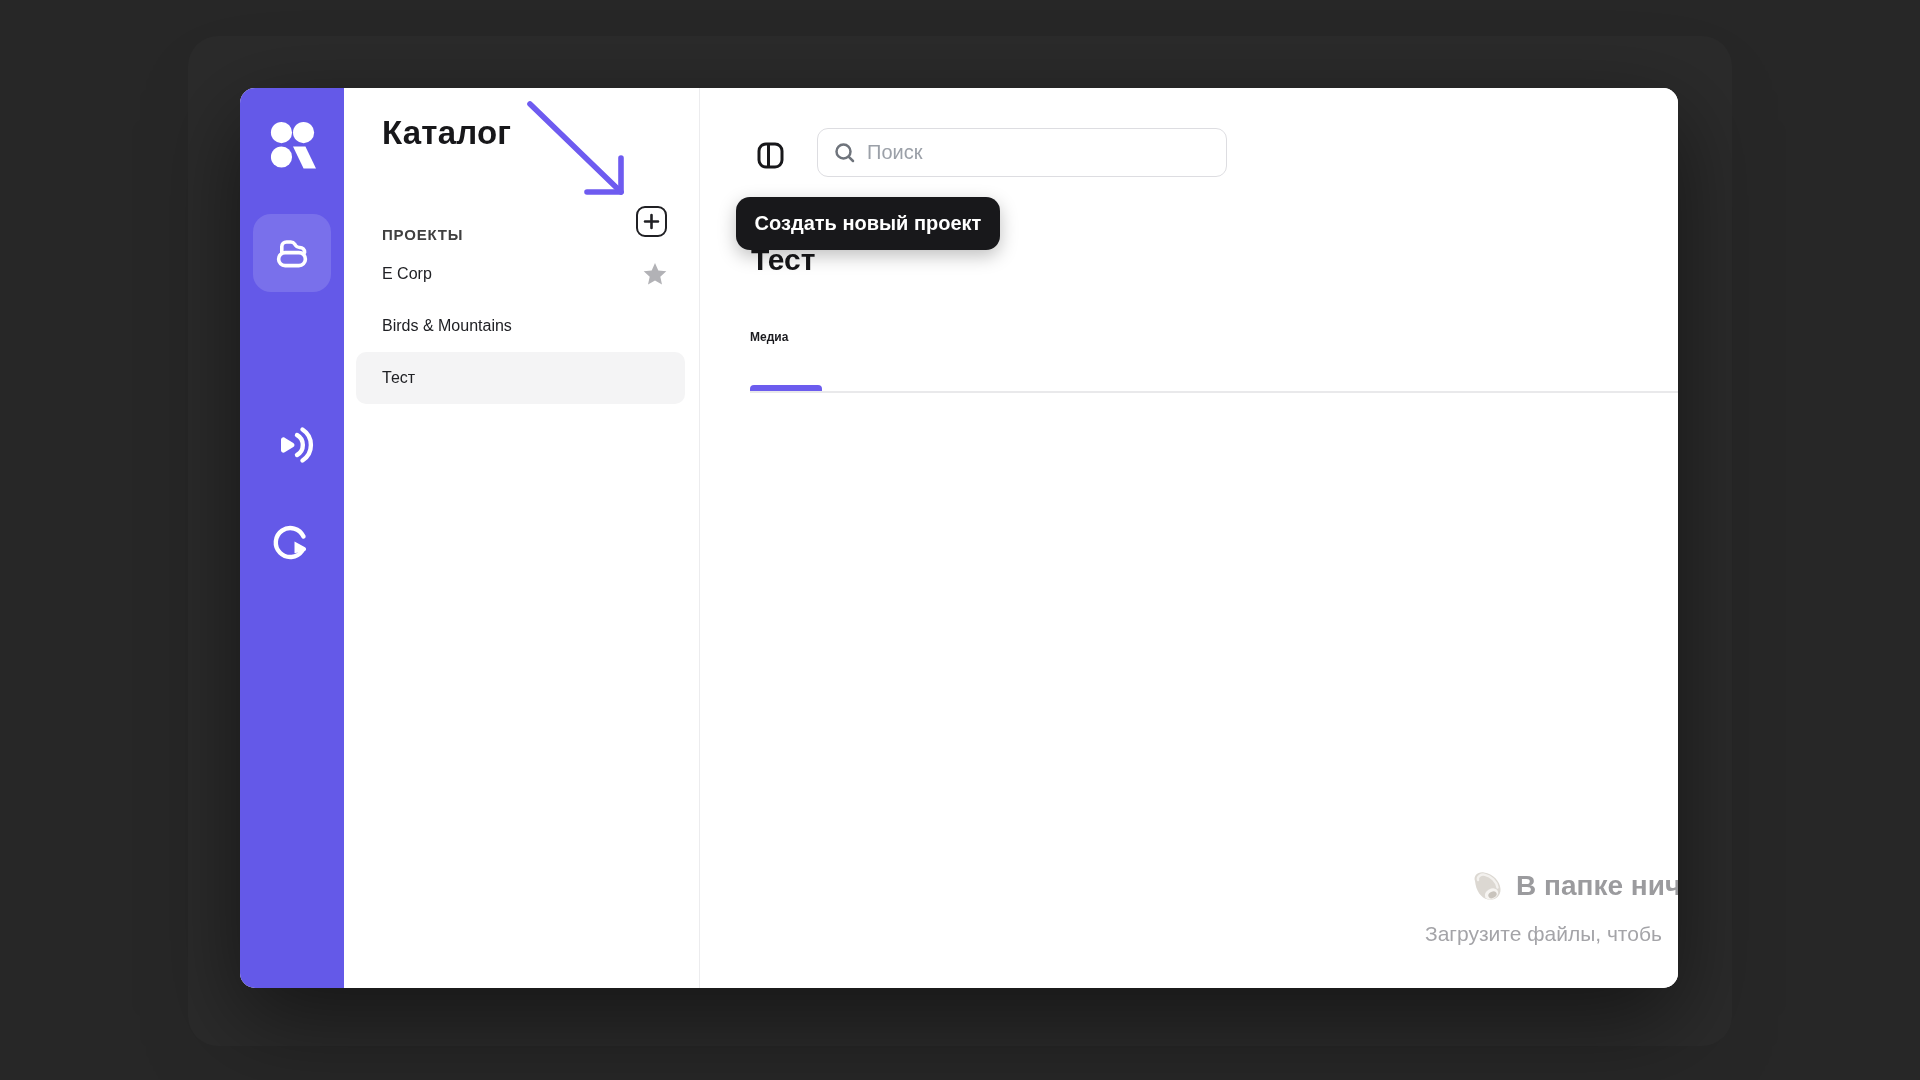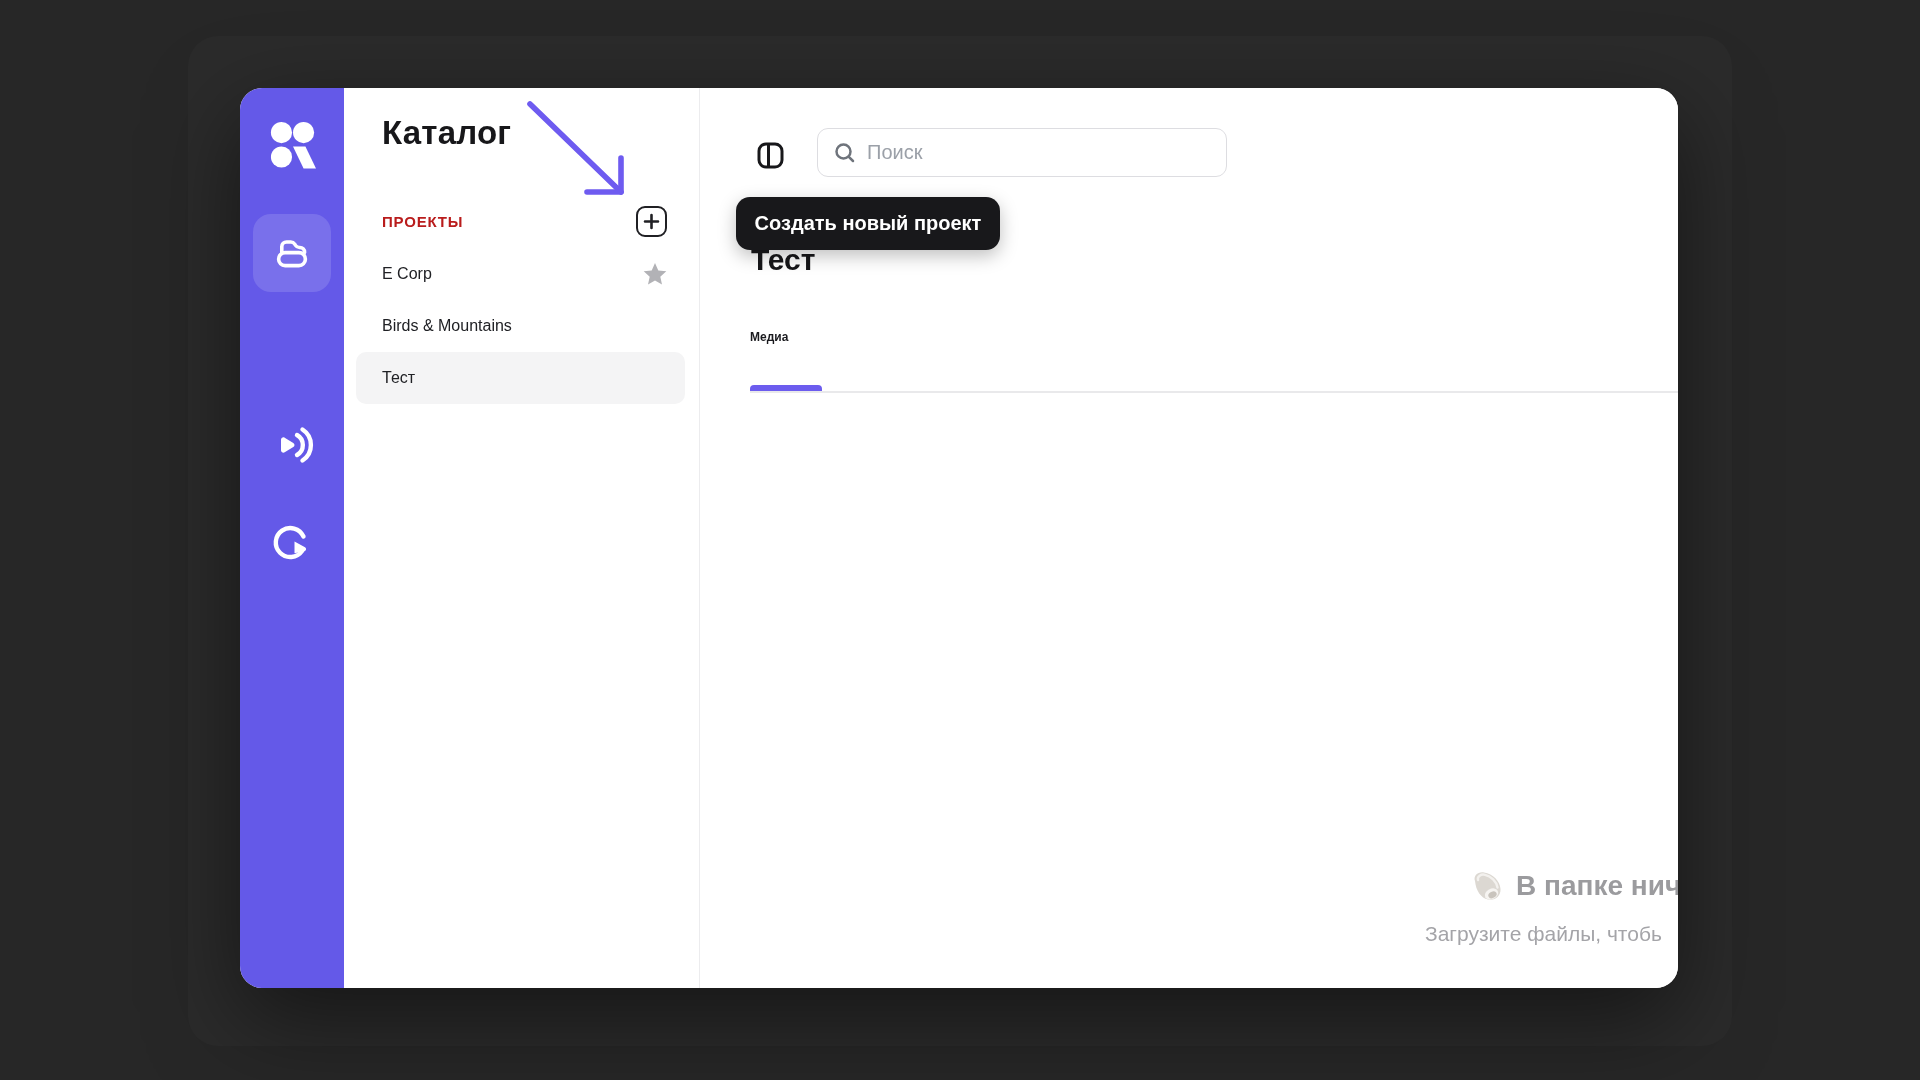--- a/index.html
+++ b/index.html
@@ -2,40 +2,40 @@
 <html><head>
 <meta charset="utf-8">
 <style>
   * { margin:0; padding:0; box-sizing:border-box; }
   html,body { width:1920px; height:1080px; overflow:hidden; background:#272727;
               font-family:"Liberation Sans", sans-serif; }
   .stage { position:relative; width:1920px; height:1080px; background:#272727; }
   .glow { position:absolute; left:188px; top:36px; width:1544px; height:1010px;
           border-radius:30px; background:rgba(255,255,255,0.02); }
   .window { position:absolute; left:240px; top:88px; width:1438px; height:900px;
-            background:#ffffff; border-radius:22px; overflow:hidden;
+            background:#ffffff; border-radius:15px; overflow:hidden;
             box-shadow:0 30px 90px rgba(0,0,0,0.5); }
 
   
   .rail { position:absolute; left:0; top:0; width:104px; height:900px; background:#6459E8; }
   .rail-logo { position:absolute; left:30px; top:33px; width:46px; height:48px; }
   .rail-item { position:absolute; left:13px; width:78px; height:78px; border-radius:18px;
                display:flex; align-items:center; justify-content:center; cursor:pointer; }
   .rail-item.active { background:rgba(255,255,255,0.14); }
   .rail-item.i1 { top:126px; left:13px; }
   .rail-item.i2 { top:318px; }
   .rail-item.i3 { top:414px; }
 
   
   .panel { position:absolute; left:104px; top:0; width:356px; height:900px; background:#fff;
            border-right:1.5px solid #ececee; }
   .panel-title { position:absolute; left:38px; top:26px; font-size:33px; font-weight:700;
                  color:#17171a; letter-spacing:0.2px; }
-  .section-label { position:absolute; left:38px; top:125px; font-size:15px; font-weight:700;
-                   color:#b91c1c; letter-spacing:0.8px; }
+  .section-label { position:absolute; left:38px; top:138px; font-size:15px; font-weight:700;
+                   color:#404040; letter-spacing:0.8px; }
   .add-btn { position:absolute; left:292px; top:118px; width:31px; height:31px;
              border:2.6px solid #202024; border-radius:9px; background:#fff; cursor:pointer;
              display:flex; align-items:center; justify-content:center; }
   .project-list { position:absolute; left:12px; right:14px; top:160px; }
   .project-row { position:relative; height:52px; border-radius:10px; display:flex;
                  align-items:center; padding:0 18px 0 26px; cursor:pointer; }
   .project-row.selected { background:#f4f4f5; }
   .project-name { font-size:16px; color:#202125; }
   .shield { margin-left:9px; display:flex; }
   .row-star { position:absolute; right:17px; top:50%; transform:translateY(-50%); display:flex; }

